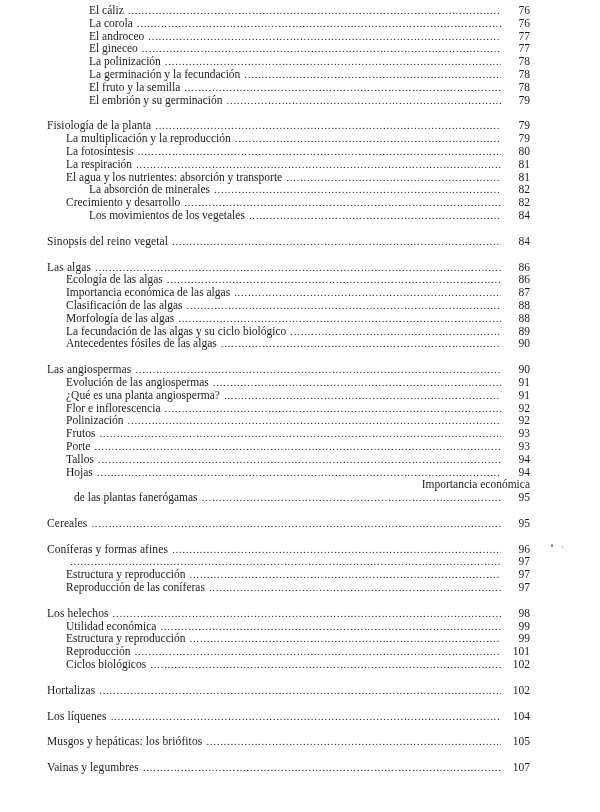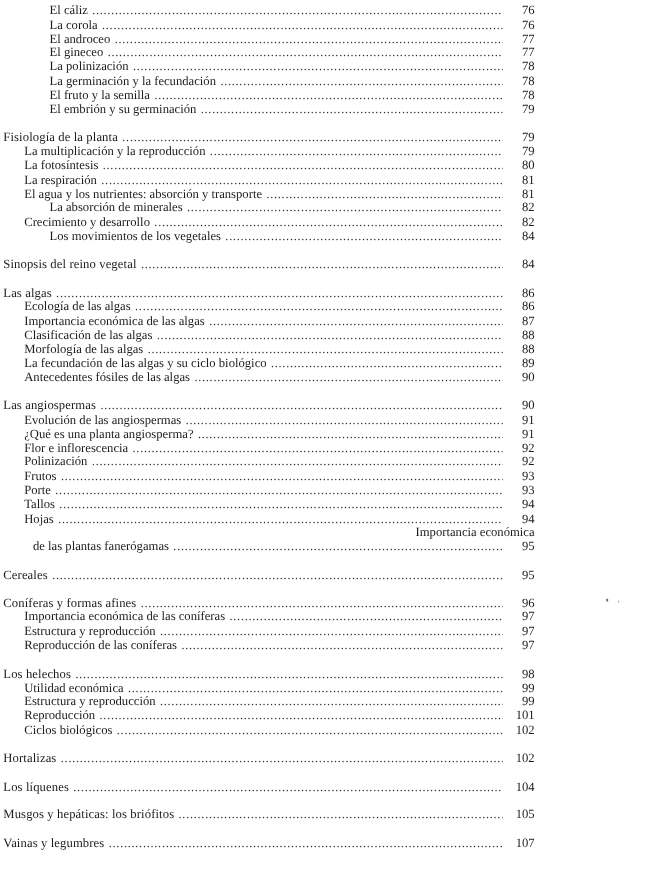--- a/index.html
+++ b/index.html
@@ -12,20 +12,21 @@
     height: 812px;
     overflow: hidden;
     position: relative;
     font-family: "Liberation Serif", "DejaVu Serif", serif;
     color: #1c1c1c;
   }
   .page {
     padding: 4px 9px 0 3px;
     box-sizing: border-box;
     width: 495px;
+    margin-left: 44px;
   }
   .row {
     display: flex;
     align-items: baseline;
     font-size: 11.5px;
     line-height: 12.8px;
     white-space: nowrap;
   }
   .row.gap { margin-top: 13px; }
   .label { flex: 0 0 auto; }
@@ -240,21 +241,20 @@
     <span class="label">Cereales</span>
     <span class="dots"></span>
     <span class="pagenum">95</span>
   </div>
       <div class="row lv0 bold gap">
     <span class="label">Coníferas y formas afines</span>
     <span class="dots"></span>
     <span class="pagenum">96</span>
   </div>
       <div class="row lv1">
-    <span class="label">Importancia económica de las coníferas</span>
     <span class="dots"></span>
     <span class="pagenum">97</span>
   </div>
       <div class="row lv1">
     <span class="label">Estructura y reproducción</span>
     <span class="dots"></span>
     <span class="pagenum">97</span>
   </div>
       <div class="row lv1">
     <span class="label">Reproducción de las coníferas</span>

